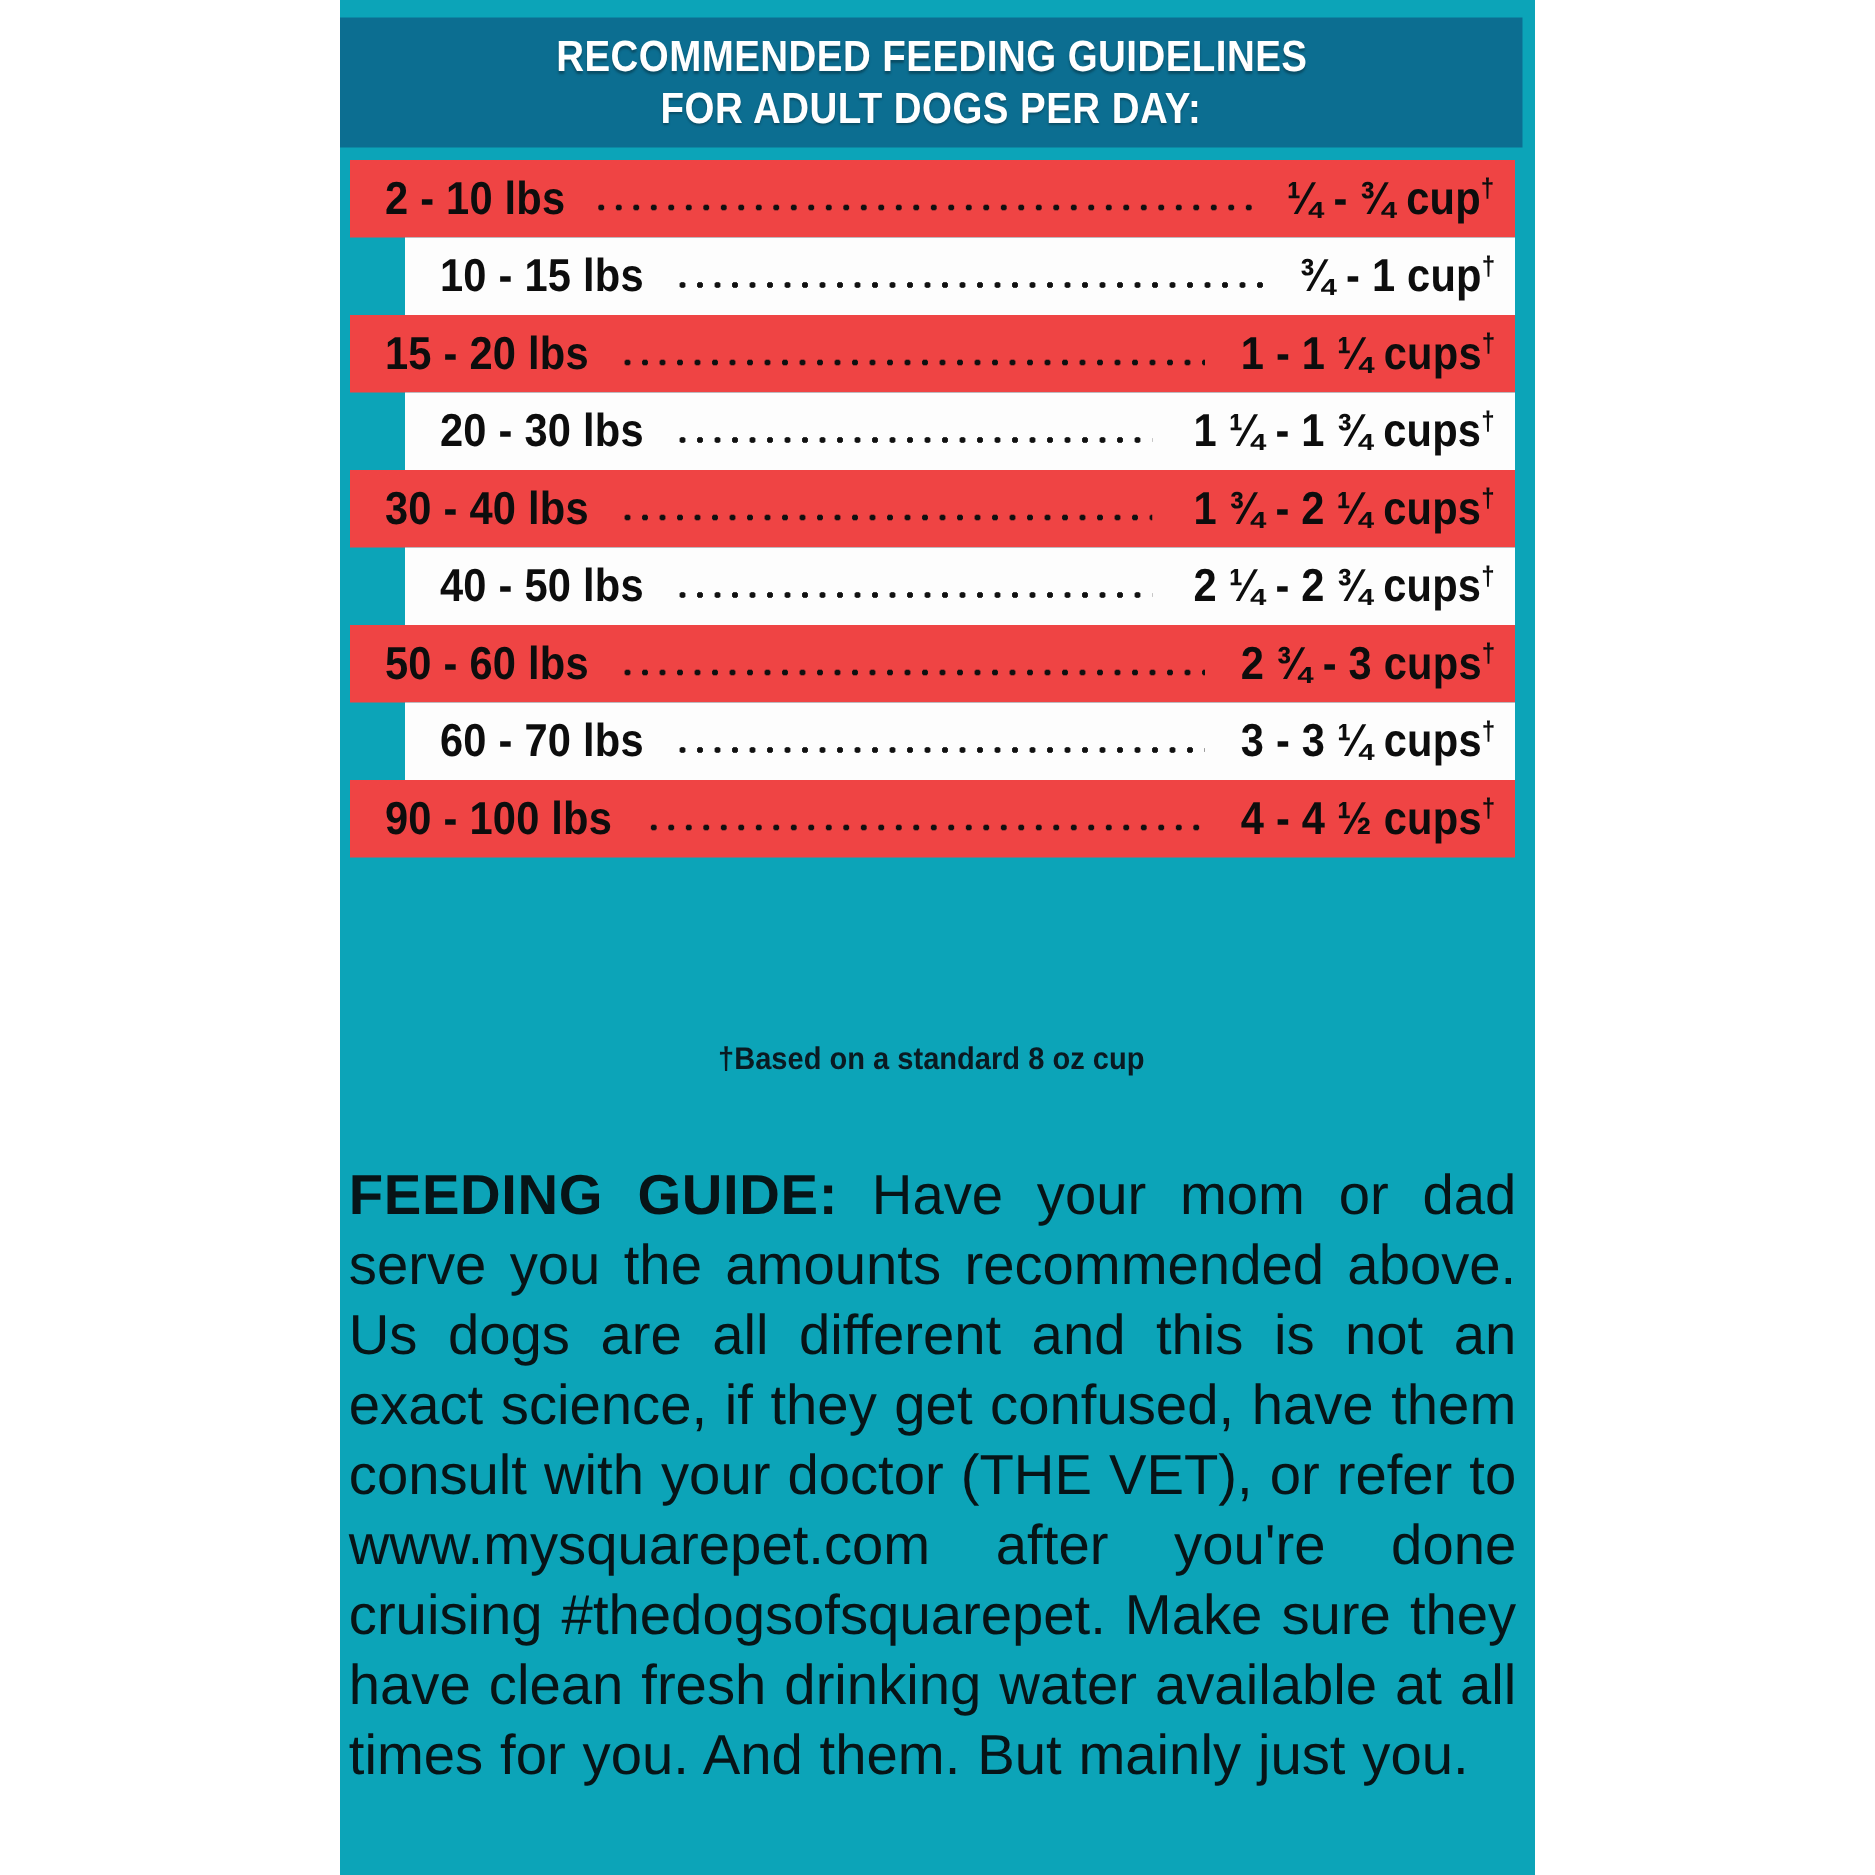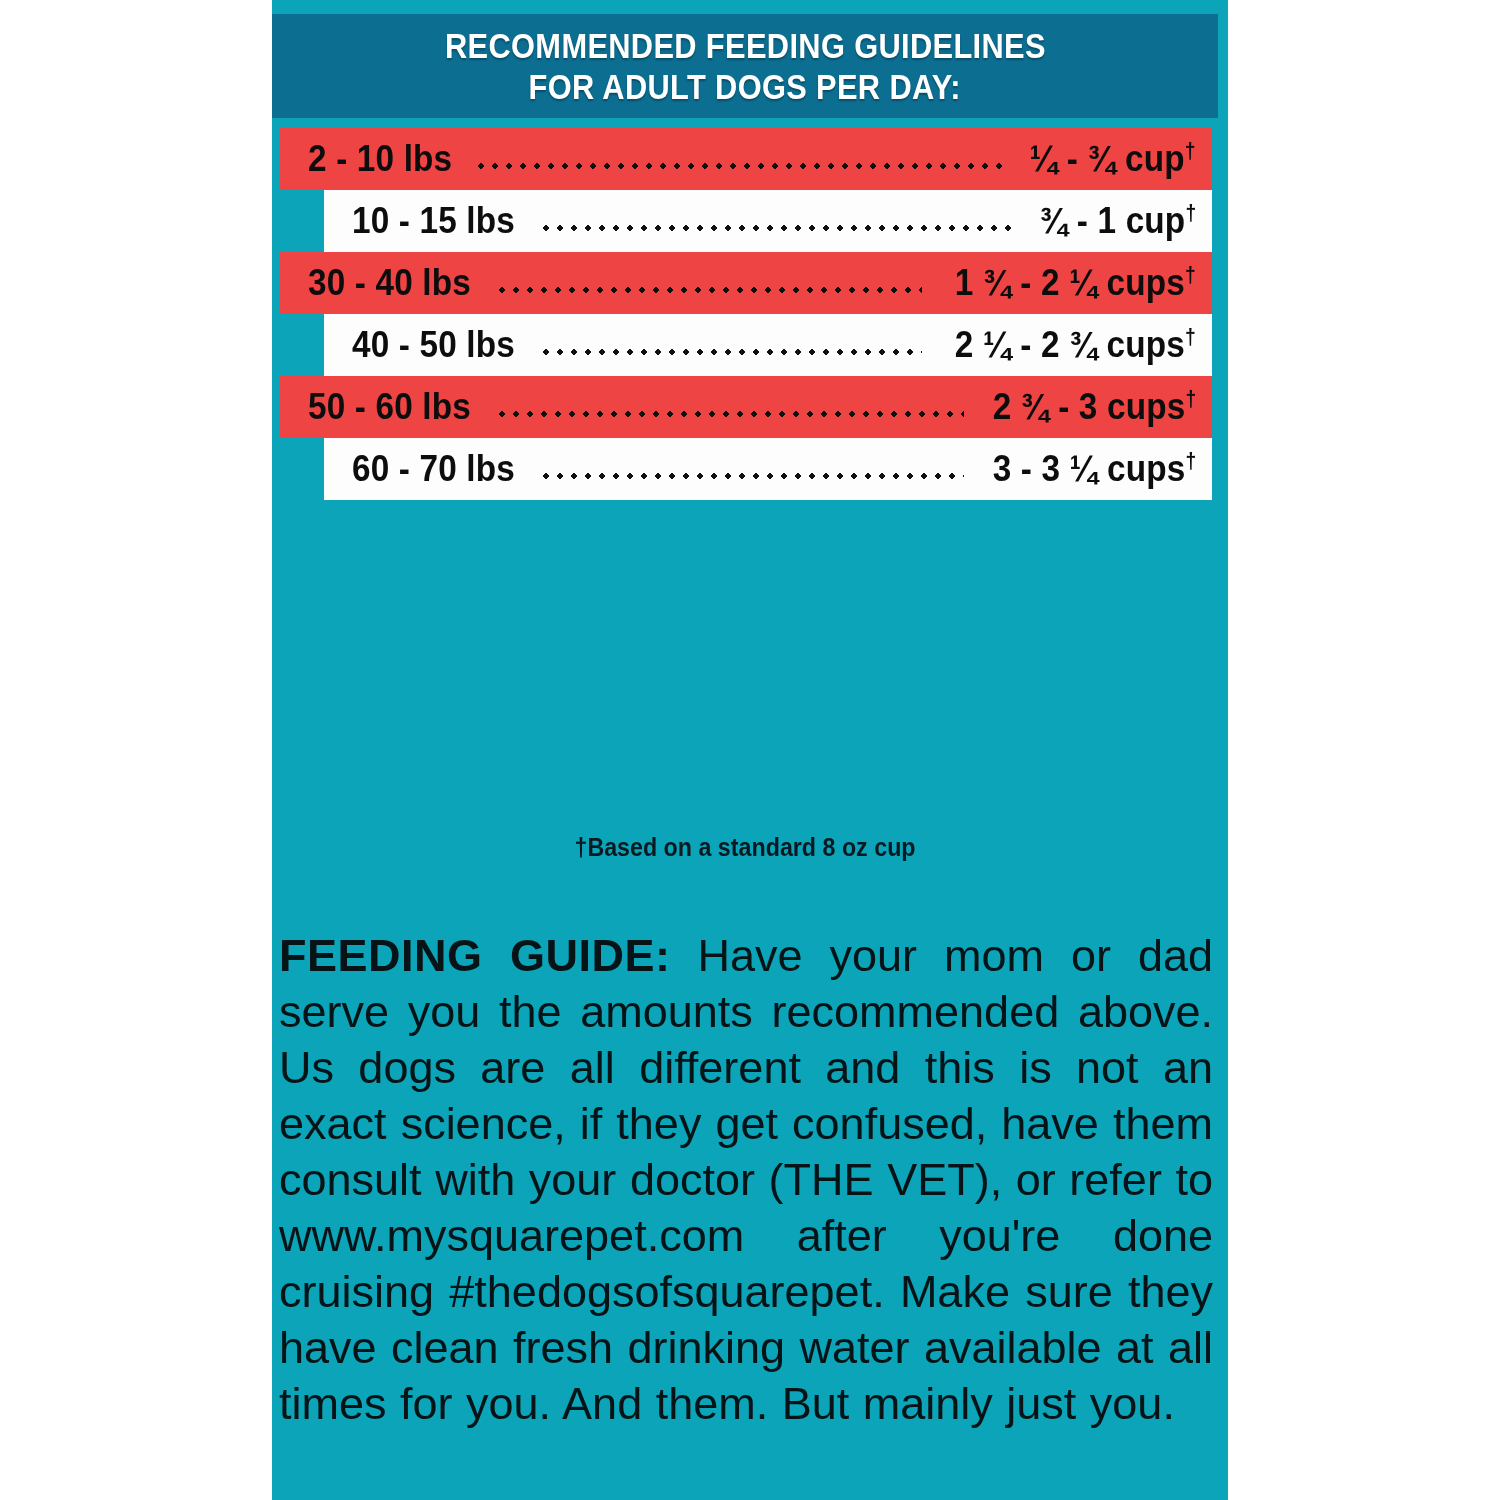--- a/index.html
+++ b/index.html
@@ -148,38 +148,53 @@
         <span class="weight">2 - 10 lbs</span>
         <span class="leader"></span>
         <span class="amount"><span>¼ - ¾ cup</span><sup class="dagger">†</sup></span>
       </div>
       <div class="row even">
         <span class="weight">10 - 15 lbs</span>
         <span class="leader"></span>
         <span class="amount"><span>¾ - 1 cup</span><sup class="dagger">†</sup></span>
       </div>
       <div class="row odd">
+        <span class="weight">15 - 20 lbs</span>
+        <span class="leader"></span>
+        <span class="amount"><span>1 - 1 ¼ cups</span><sup class="dagger">†</sup></span>
+      </div>
+      <div class="row even">
+        <span class="weight">20 - 30 lbs</span>
+        <span class="leader"></span>
+        <span class="amount"><span>1 ¼ - 1 ¾ cups</span><sup class="dagger">†</sup></span>
+      </div>
+      <div class="row odd">
         <span class="weight">30 - 40 lbs</span>
         <span class="leader"></span>
         <span class="amount"><span>1 ¾ - 2 ¼ cups</span><sup class="dagger">†</sup></span>
       </div>
       <div class="row even">
         <span class="weight">40 - 50 lbs</span>
         <span class="leader"></span>
         <span class="amount"><span>2 ¼ - 2 ¾ cups</span><sup class="dagger">†</sup></span>
       </div>
       <div class="row odd">
         <span class="weight">50 - 60 lbs</span>
         <span class="leader"></span>
         <span class="amount"><span>2 ¾ - 3 cups</span><sup class="dagger">†</sup></span>
       </div>
       <div class="row even">
         <span class="weight">60 - 70 lbs</span>
         <span class="leader"></span>
         <span class="amount"><span>3 - 3 ¼ cups</span><sup class="dagger">†</sup></span>
+      </div>
+      <div class="row odd">
+        <span class="weight">90 - 100 lbs</span>
+        <span class="leader"></span>
+        <span class="amount"><span>4 - 4 ½ cups</span><sup class="dagger">†</sup></span>
       </div>
     </div>
 
   <div class="footnote">†Based on a standard 8 oz cup</div>
 
   <div class="guide">
     <b>FEEDING GUIDE:</b><span class="body"> Have your mom or dad serve you the amounts recommended above. Us dogs are all different and this is not an exact science, if they get confused, have them consult with your doctor (THE VET), or refer to www.mysquarepet.com after you're done cruising #thedogsofsquarepet. Make sure they have clean fresh drinking water available at all times for you. And them. But mainly just you.</span>
   </div>
 
 </div>

